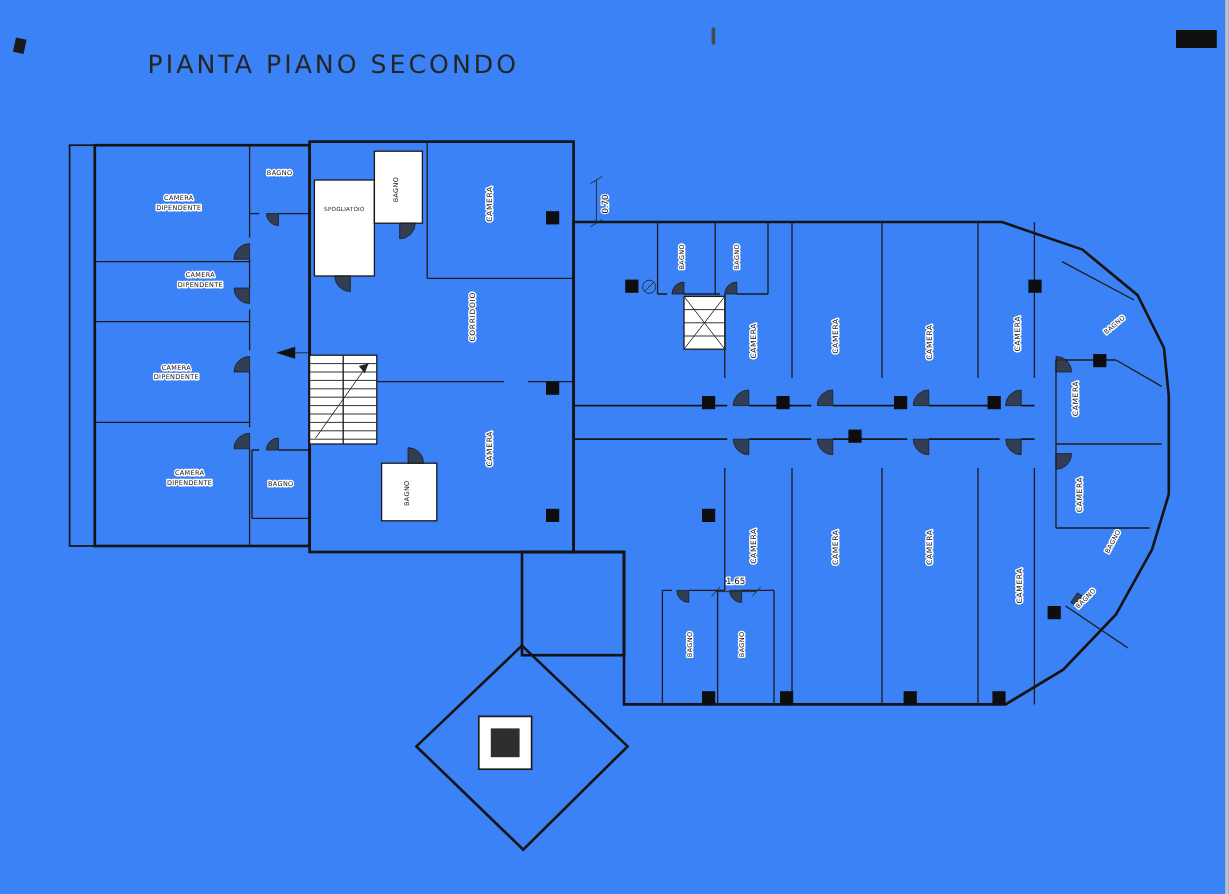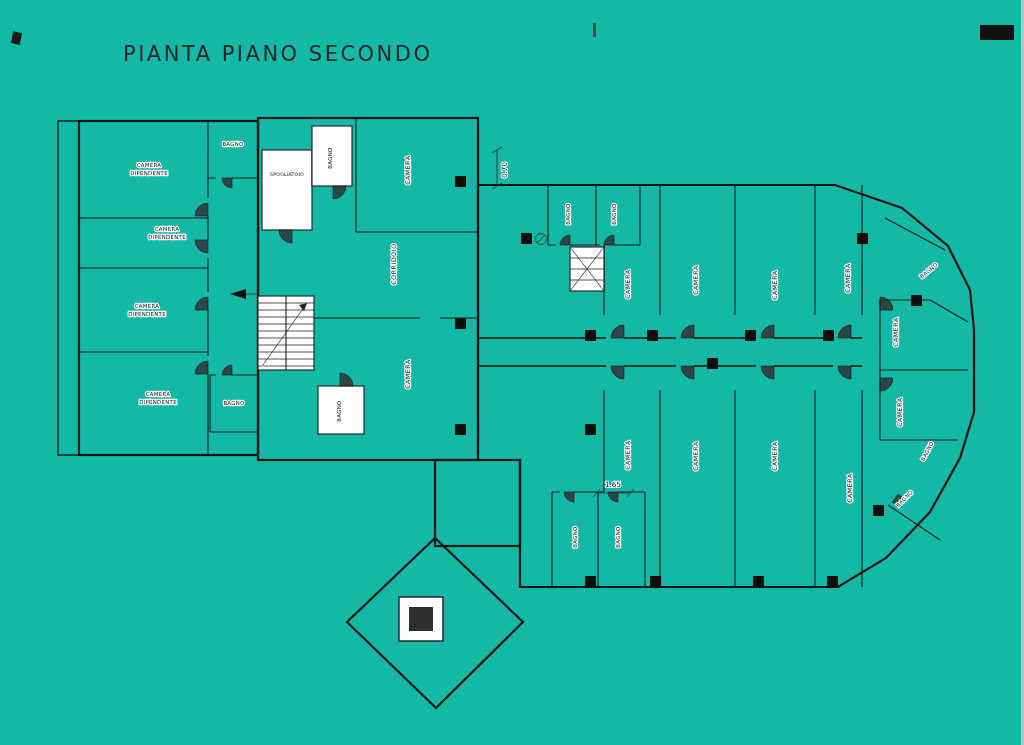--- a/index.html
+++ b/index.html
@@ -1,16 +1,16 @@
 <!DOCTYPE html>
 <html><head>
 <meta charset="utf-8">
 <style>
   html,body{margin:0;padding:0;background:#ffffff;}
-  .page{position:relative;width:1024px;height:745px;background:#14b8a6;overflow:hidden;
+  .page{position:relative;width:1024px;height:745px;background:#3b82f6;overflow:hidden;
         font-family:"Liberation Sans",sans-serif;}
   .title{position:absolute;left:123px;top:42px;font-size:21px;letter-spacing:2.5px;
          color:#252525;font-weight:500;font-family:"DejaVu Sans",sans-serif;white-space:nowrap;}
   svg{position:absolute;left:0;top:0;}
   svg text{font-family:"DejaVu Sans",sans-serif;}
   .lbl{font-size:6.2px;fill:#141414;text-anchor:middle;letter-spacing:.6px;
        paint-order:stroke;stroke:#ffffff;stroke-width:2.4px;stroke-linejoin:round;}
   .lbl-xs{font-size:5.4px;letter-spacing:.3px;}
   .lbl-tiny{font-size:4.7px;letter-spacing:.2px;}
   .dim{font-size:7.2px;fill:#111;text-anchor:middle;

